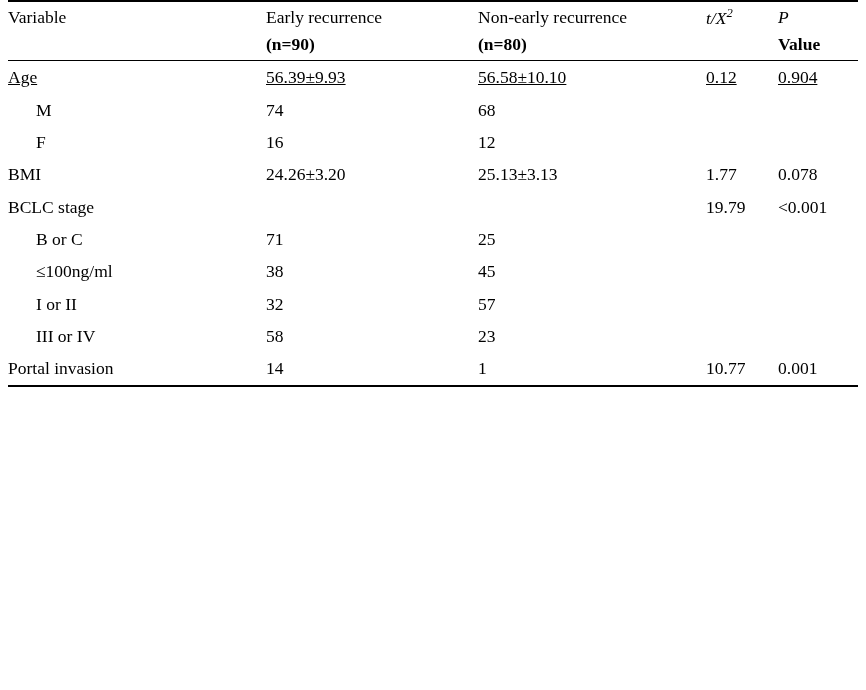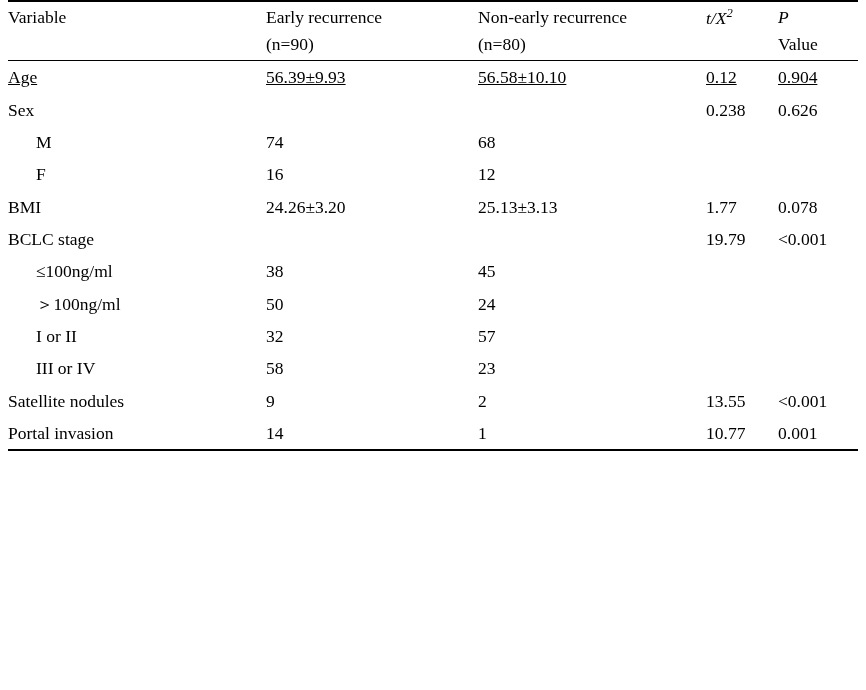--- a/index.html
+++ b/index.html
@@ -51,21 +51,21 @@
   }
   col.c-var { width: 258px; }
   col.c-early { width: 212px; }
   col.c-non { width: 228px; }
   col.c-stat { width: 72px; }
   col.c-p { width: 80px; }
 
   .indent-1 { padding-left: 28px !important; }
   .ital { font-style: italic; }
   .sup { font-size: 0.72em; vertical-align: super; font-style: italic; }
-  .hdr-line2 { display: block; }
+  .hdr-line2 { display: block; font-weight: bold; }
   .nowrap { white-space: nowrap; }
   .var-2line { line-height: 1.62; }
 </style>
 </head>
 <body>
 
 <div class="table-wrap">
   <table class="stat-table">
     <colgroup>
       <col class="c-var">
@@ -100,27 +100,20 @@
     </thead>
     <tbody>
       <tr class="rule-mid">
         <td>Age</td>
         <td>56.39±9.93</td>
         <td>56.58±10.10</td>
         <td>0.12</td>
         <td>0.904</td>
       </tr>
       <tr>
-        <td>Sex</td>
-        <td></td>
-        <td></td>
-        <td>0.238</td>
-        <td>0.626</td>
-      </tr>
-      <tr>
         <td class="indent-1">M</td>
         <td>74</td>
         <td>68</td>
         <td></td>
         <td></td>
       </tr>
       <tr>
         <td class="indent-1">F</td>
         <td>16</td>
         <td>12</td>
@@ -135,53 +128,46 @@
         <td>0.078</td>
       </tr>
       <tr>
         <td>BCLC stage</td>
         <td></td>
         <td></td>
         <td>19.79</td>
         <td>&lt;0.001</td>
       </tr>
       <tr>
-        <td class="indent-1">≤100ng/ml</td>
-        <td>38</td>
-        <td>45</td>
+        <td class="indent-1">B or C</td>
+        <td>71</td>
+        <td>25</td>
         <td></td>
         <td></td>
       </tr>
       <tr>
-        <td class="indent-1">＞100ng/ml</td>
-        <td>50</td>
-        <td>24</td>
+        <td class="indent-1">≤100ng/ml</td>
+        <td>38</td>
+        <td>45</td>
         <td></td>
         <td></td>
       </tr>
       <tr>
         <td class="indent-1">I or II</td>
         <td>32</td>
         <td>57</td>
         <td></td>
         <td></td>
       </tr>
       <tr>
         <td class="indent-1">III or IV</td>
         <td>58</td>
         <td>23</td>
         <td></td>
         <td></td>
-      </tr>
-      <tr>
-        <td>Satellite nodules</td>
-        <td>9</td>
-        <td>2</td>
-        <td>13.55</td>
-        <td>&lt;0.001</td>
       </tr>
       <tr>
         <td>Portal invasion</td>
         <td>14</td>
         <td>1</td>
         <td>10.77</td>
         <td>0.001</td>
       </tr>
       <tr class="rule-bottom">
         <td></td>

